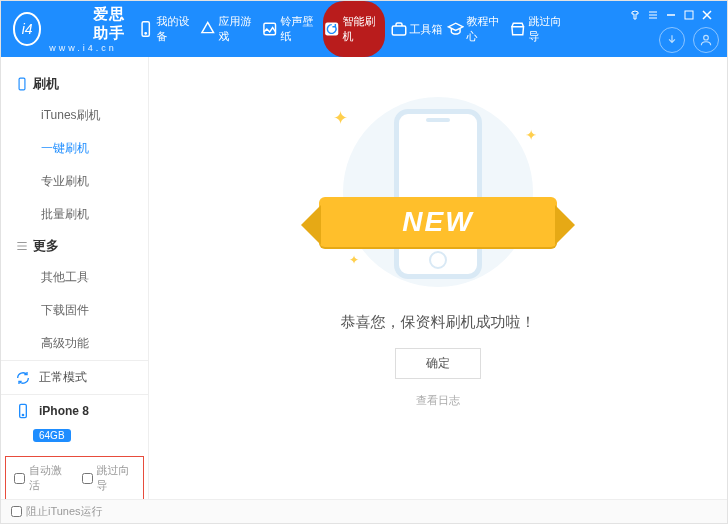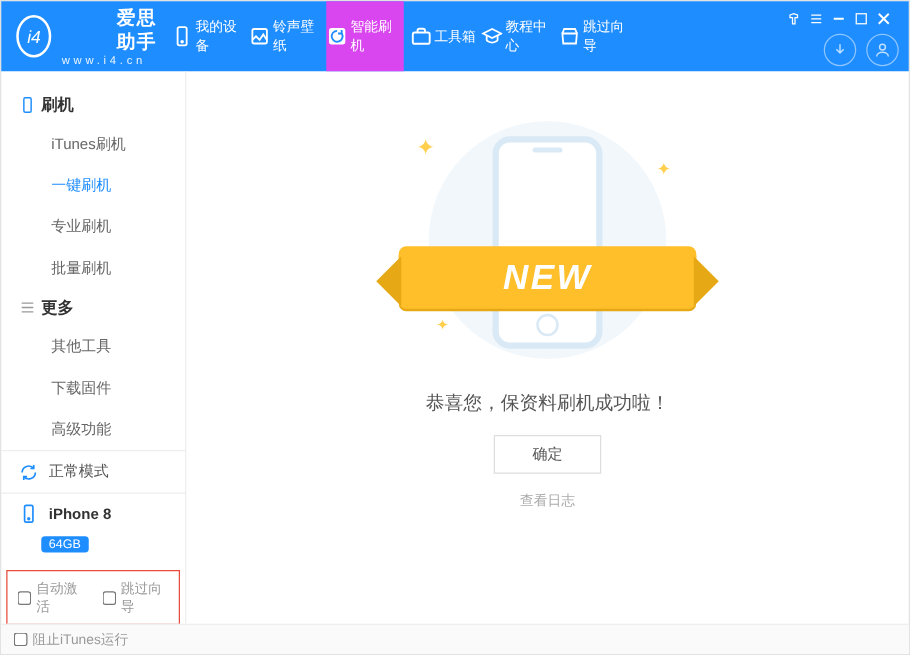--- a/index.html
+++ b/index.html
@@ -7,21 +7,21 @@
   .app { width: 728px; height: 524px; display: flex; flex-direction: column; border: 1px solid #e2e2e2; }
   
   .header { height: 56px; background: #1e8dff; display: flex; align-items: center; padding: 0 8px 0 12px; color: #fff; }
   .logo { display: flex; align-items: center; gap: 8px; width: 124px; }
   .logo-badge { width: 34px; height: 34px; border: 2px solid #fff; border-radius: 50%; display: flex; align-items: center; justify-content: center; font-weight: normal; font-style: italic; font-size: 14px; }
   .logo-text .brand { font-size: 15px; font-weight: bold; letter-spacing: 1px; margin-left: 44px; }
   .logo-text .url   { font-size: 9px; letter-spacing: 3px; opacity: .9; }
   .tabs { display: flex; flex: 1; height: 100%; }
   .tab { width: 62px; display: flex; flex-direction: row; align-items: center; justify-content: center; gap: 2px; font-size: 11px; cursor: pointer; }
   .tab svg { width: 18px; height: 18px; }
-  .tab.active { background: #d946ef; }
+  .tab.active { background: #b91c1c; border-radius: 21px; }
   .header-right { display: flex; align-items: center; gap: 4px; }
   .win-btns { display: flex; gap: 6px; margin-right: 6px; align-self: flex-start; margin-top: 4px; }
   .win-btn { width: 12px; height: 12px; display: flex; align-items: center; justify-content: center; cursor: pointer; }
   .win-btn svg { width: 10px; height: 10px; }
   .circ-btn { width: 26px; height: 26px; border: 1.5px solid #8cc5ff; border-radius: 50%; display: flex; align-items: center; justify-content: center; cursor: pointer; }
   .circ-btn svg { width: 14px; height: 14px; }
   
   .body { flex: 1; display: flex; min-height: 0; }
   
   .sidebar { width: 148px; border-right: 1px solid #eee; display: flex; flex-direction: column; padding-top: 12px; }
@@ -76,20 +76,26 @@
     <div class="tabs">
       <div class="tab">
         <svg viewBox="0 0 24 24" fill="none" stroke="#fff" stroke-width="2">
             <rect x="7" y="2" width="10" height="20" rx="2"></rect>
             <circle cx="12" cy="18" r="1" fill="#fff"></circle>
           </svg>
         <span>我的设备</span>
       </div>
       <div class="tab">
         <svg viewBox="0 0 24 24" fill="none" stroke="#fff" stroke-width="2">
+            <path d="M12 3l8 14H4z"></path>
+          </svg>
+        <span>应用游戏</span>
+      </div>
+      <div class="tab">
+        <svg viewBox="0 0 24 24" fill="none" stroke="#fff" stroke-width="2">
             <rect x="4" y="4" width="16" height="16" rx="2"></rect>
             <path d="M4 16l4-4 4 4 4-6 4 6"></path>
           </svg>
         <span>铃声壁纸</span>
       </div>
       <div class="tab active">
         <svg viewBox="0 0 24 24" fill="#fff">
             <rect x="3" y="3" width="18" height="18" rx="3" fill="#fff"></rect>
             <path d="M12 6a6 6 0 1 0 5.2 3" stroke="#1e8dff" stroke-width="2" fill="none"></path>
             <path d="M17 5v4h-4" stroke="#1e8dff" stroke-width="2" fill="none"></path>

